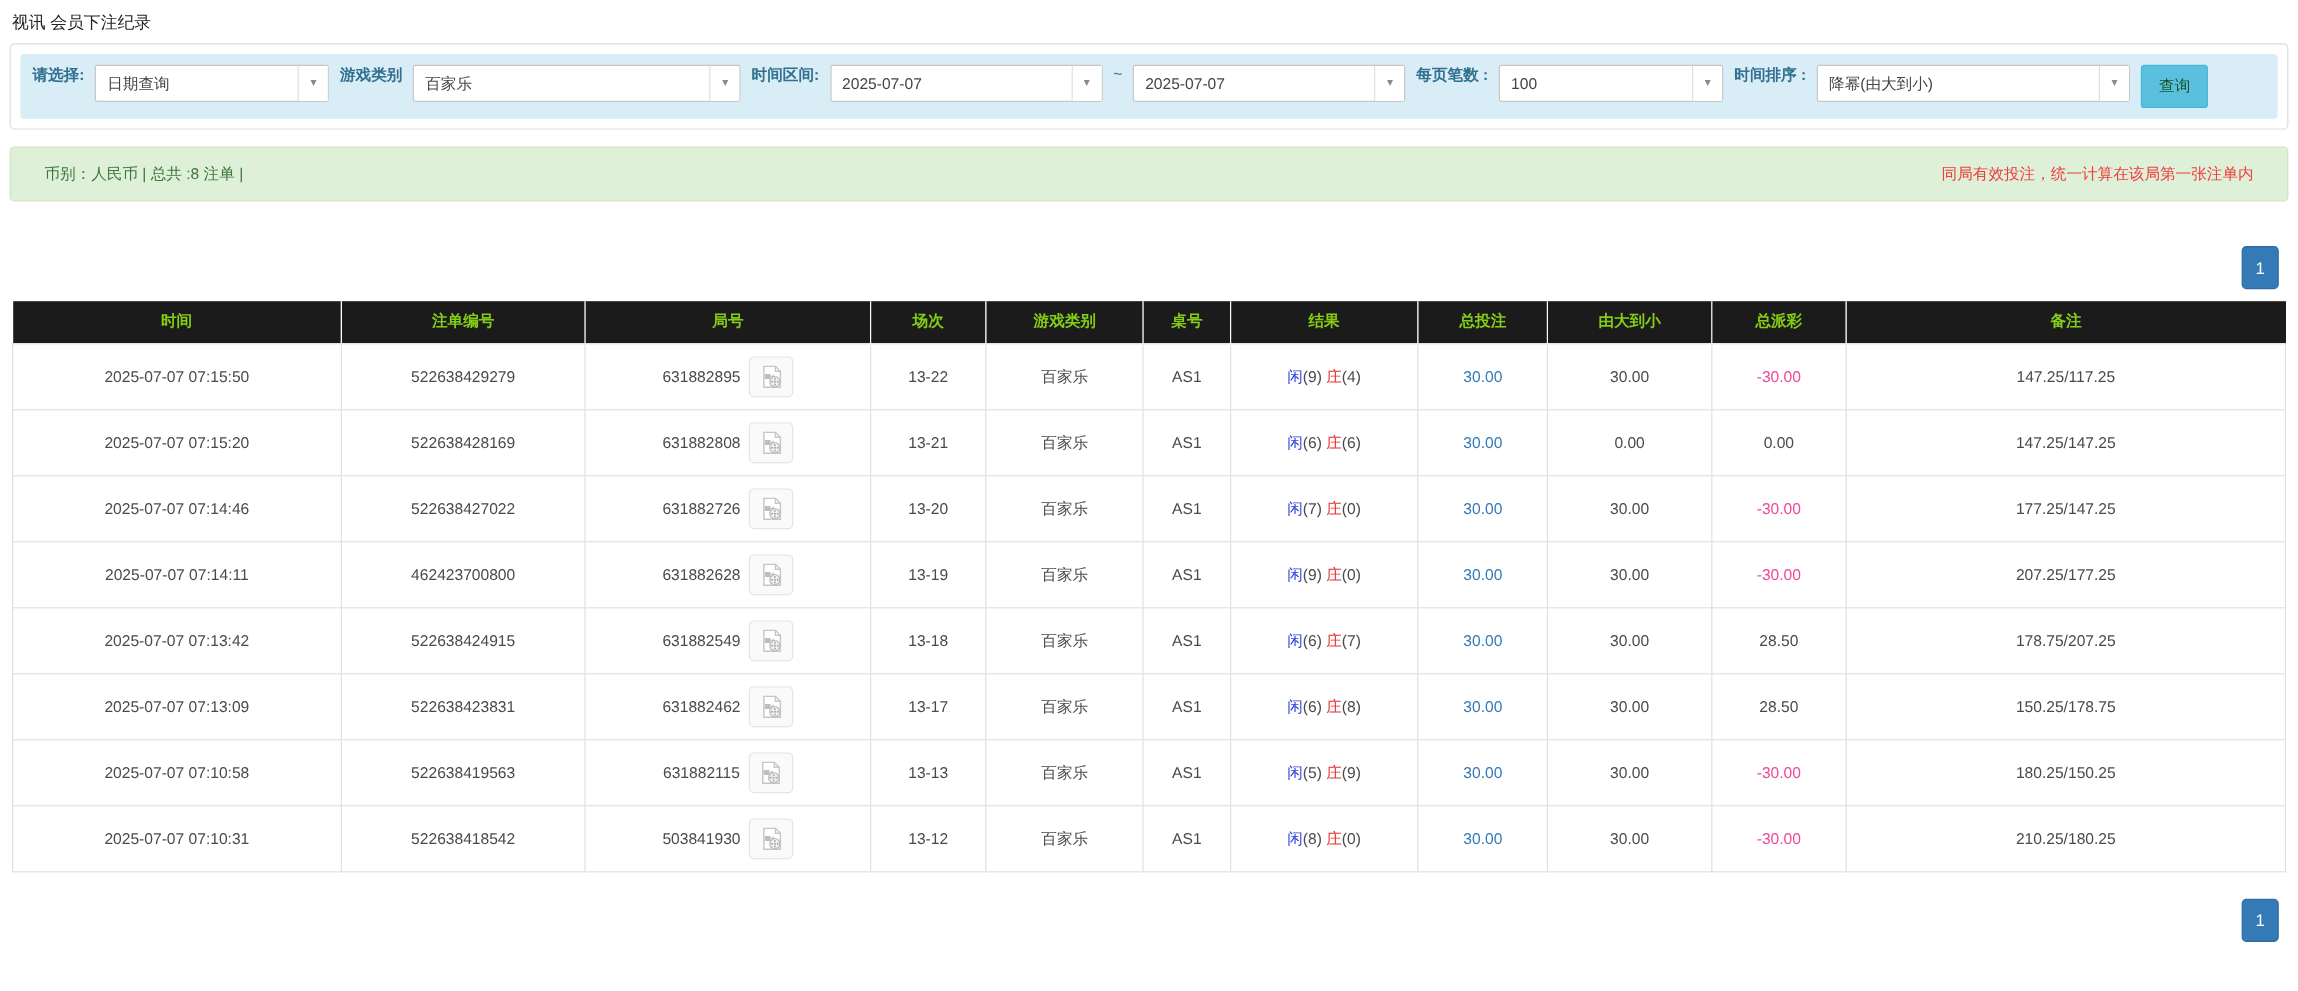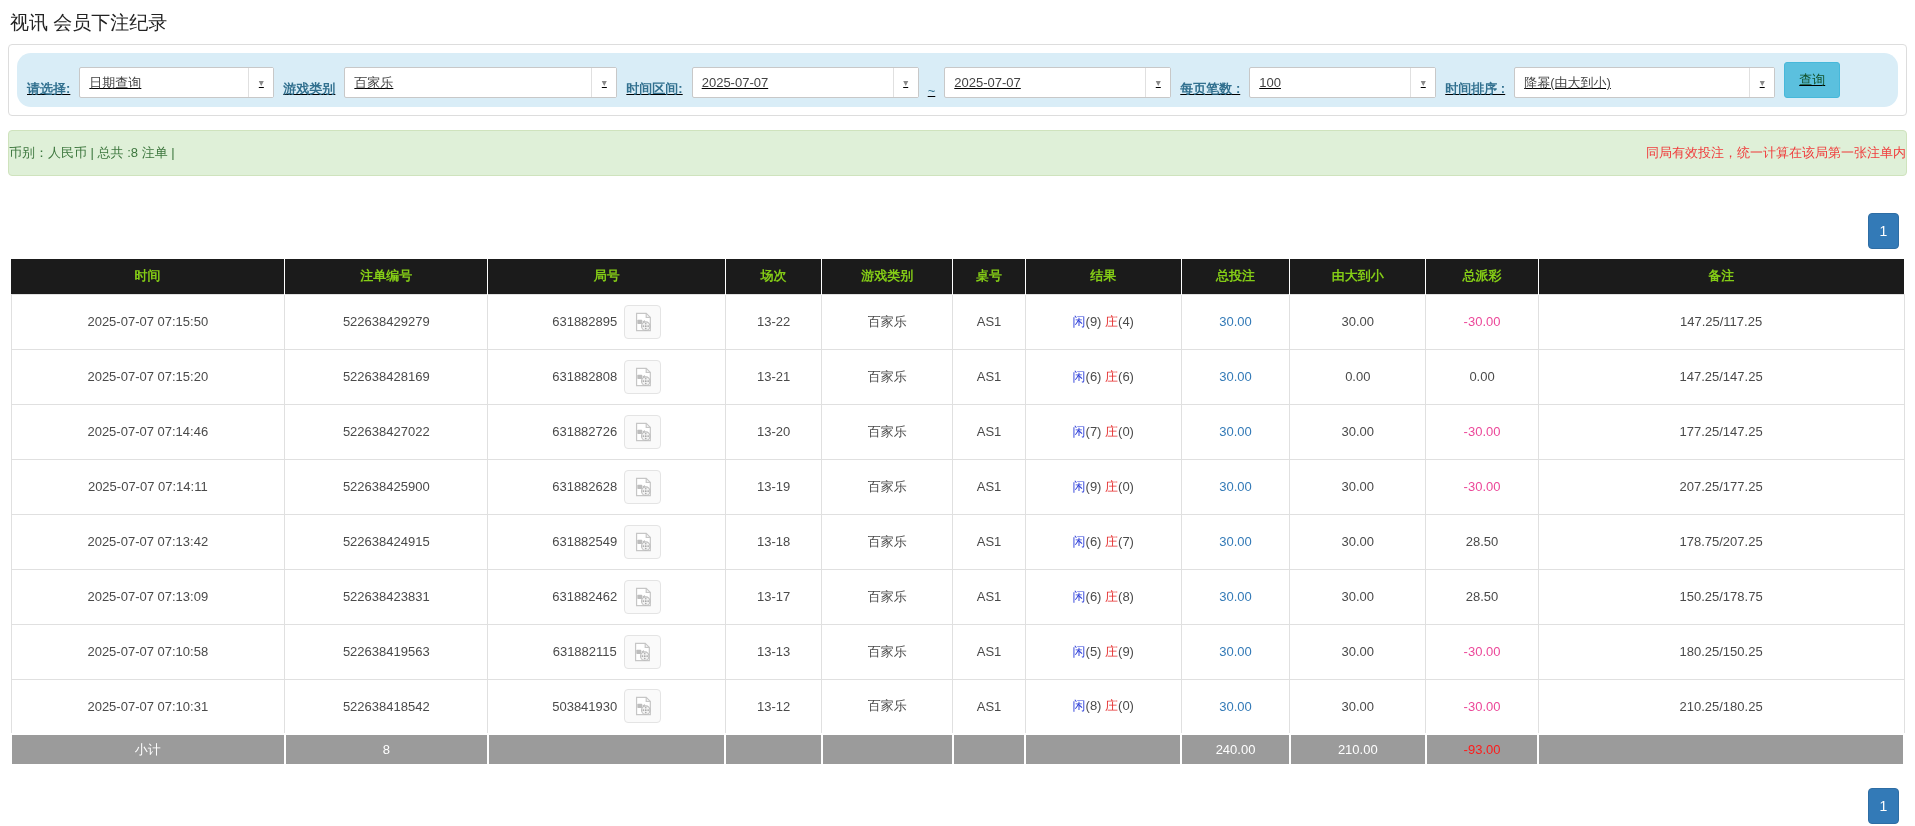--- a/index.html
+++ b/index.html
@@ -1,37 +1,37 @@
 <!DOCTYPE html>
 <html><head>
 <meta charset="utf-8">
 <style>
   * { box-sizing: border-box; }
   html,body { margin:0; padding:0; }
   body {
     width:1915px; height:826px; overflow:hidden; background:#fff;
     font-family:"Liberation Sans","DejaVu Sans",sans-serif;
   }
-  .page-title { font-size:19px; font-weight:500; color:#222; margin:10px 2px 8px 10px; }
+  .page-title { font-size:14px; font-weight:500; color:#222; margin:10px 2px 8px 10px; }
 
   .filter-panel { margin:0 8px; border:1px solid #ddd; border-radius:4px; padding:8px; background:#fff; }
-  .filter-bar { background:#d9edf7; border-radius:14px; padding:9px 10px; display:flex; align-items:flex-end; gap:9px;text-decoration:underline; }
+  .filter-bar { background:#d9edf7; border-radius:3px; padding:9px 10px; display:flex; align-items:flex-start; gap:9px; }
   .filter-label { color:#31708f; font-weight:bold; font-size:13px; white-space:nowrap; }
   .combo { display:inline-flex; align-items:stretch; background:#fff; border:1px solid #c8c8c8; border-radius:2px; height:31px;gap:48px; }
   .combo-value { padding:0 9px; font-size:13px; color:#444; display:flex; align-items:center; white-space:nowrap; overflow:hidden; }
   .combo-arrow { width:25px; border-left:1px solid #e0e0e0; display:flex; align-items:center; justify-content:center; color:#8a8a8a; font-size:10px; background:#fff; cursor:pointer; }
   .w-select  .combo-value { width:120px; }
   .w-game    .combo-value { width:198px; }
   .w-date    .combo-value { width:152px; }
   .w-size    .combo-value { width:112px; }
   .w-sort    .combo-value { width:186px; }
   .tilde { color:#31708f; font-size:13px; }
   .search-btn { background:#5bc0de; border:1px solid #46b8da; color:#14532d; font-size:13px; padding:8px 14px; border-radius:3px; cursor:pointer; }
 
-  .notice-bar { margin:14px 8px 0; background:#dff0d8; border:1px solid #cfe3bd; border-radius:4px; padding:13px 0; display:flex; justify-content:space-between; align-items:center; font-size:13px; }
+  .notice-bar { margin:14px 8px 0; background:#dff0d8; border:1px solid #cfe3bd; border-radius:4px; padding:13px 28px; display:flex; justify-content:space-between; align-items:center; font-size:13px; }
   .notice-left { color:#3c763d; }
   .notice-right { color:#f03c3c; }
 
   .pagination-top { display:flex; justify-content:flex-end; margin:37px 16px 10px 0; }
   .pagination-bottom { display:flex; justify-content:flex-end; margin:22px 16px 0 0; }
   .page-btn { min-width:31px; height:36px; background:#337ab7; color:#fff; border:1px solid #2e6da4; border-radius:4px; font-size:14px; cursor:pointer; }
 
   table.records { width:1895px; margin:0 10px; border-collapse:collapse; table-layout:fixed; font-size:13px; }
   thead th { background:#1b1b1b; color:#84cc16; font-weight:bold; height:35px; border-left:1px solid #fff; text-align:center; }
   thead th:first-child { border-left:none; }
@@ -236,21 +236,21 @@
     <td>
       <a class="bet-link">30.00</a>
     </td>
     <td>30.00</td>
     <td class="neg">-30.00</td>
     <td>177.25/147.25</td>
   </tr>
 
   <tr>
     <td>2025-07-07 07:14:11</td>
-    <td>522638425900</td>
+    <td>462423700800</td>
     <td>
       <span class="round-wrap">
         <span>631882628</span>
         <button class="video-btn">
           <svg width="22" height="22" viewBox="0 0 24 24">
             <path d="M5 2.5 H15.5 L20 7 V21.5 H5 Z" fill="#ffffff" stroke="#c6c6c6" stroke-width="1.3"></path>
             <path d="M15.5 2.5 V7 H20" fill="none" stroke="#c6c6c6" stroke-width="1.3"></path>
             <rect x="5.8" y="9.5" width="5.4" height="4.6" rx="0.8" fill="#bdbdbd"></rect>
             <path d="M11.2 11.8 L14 9.9 V13.7 Z" fill="#bdbdbd"></path>
             <circle cx="15" cy="16.5" r="4.6" fill="#f2f2f2" stroke="#bdbdbd" stroke-width="1.2"></circle>
@@ -420,31 +420,18 @@
     </td>
     <td>
       <a class="bet-link">30.00</a>
     </td>
     <td>30.00</td>
     <td class="neg">-30.00</td>
     <td>210.25/180.25</td>
   </tr>
 </tbody>
   <tfoot>
-    <tr>
-      <td>小计</td>
-      <td>8</td>
-      <td></td>
-      <td></td>
-      <td></td>
-      <td></td>
-      <td></td>
-      <td>240.00</td>
-      <td>210.00</td>
-      <td class="neg">-93.00</td>
-      <td></td>
-    </tr>
   </tfoot>
 </table>
 
 <div class="pagination-bottom">
   <button class="page-btn">1</button>
 </div>
 
 </body></html>

